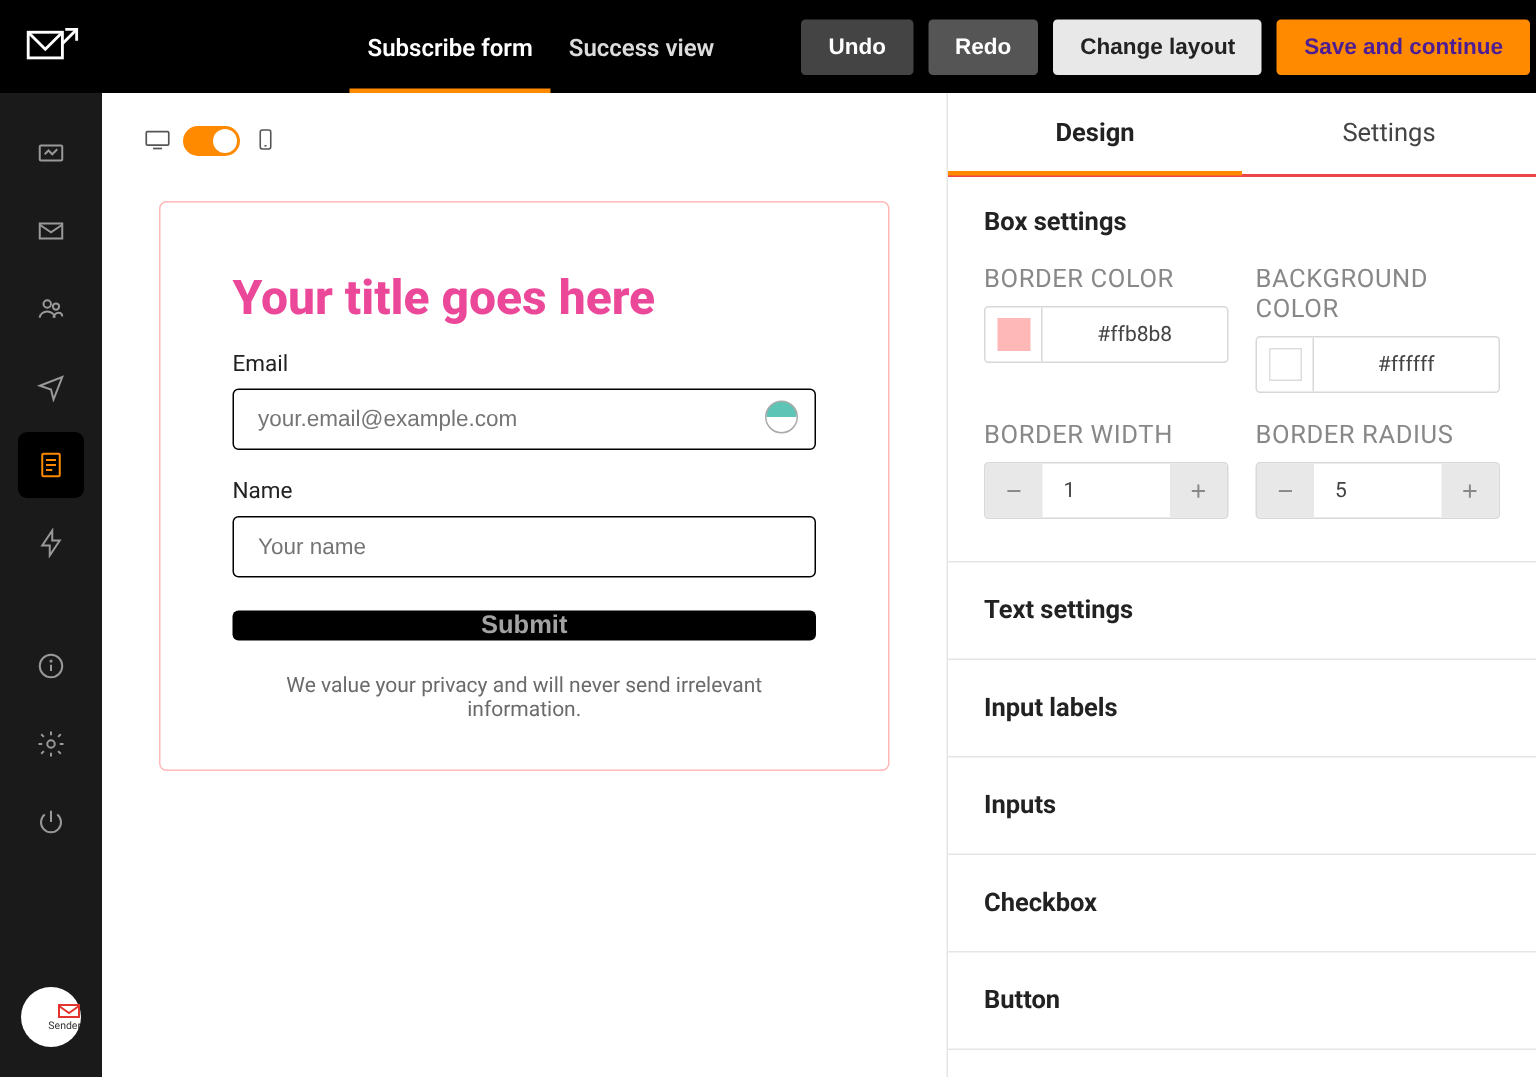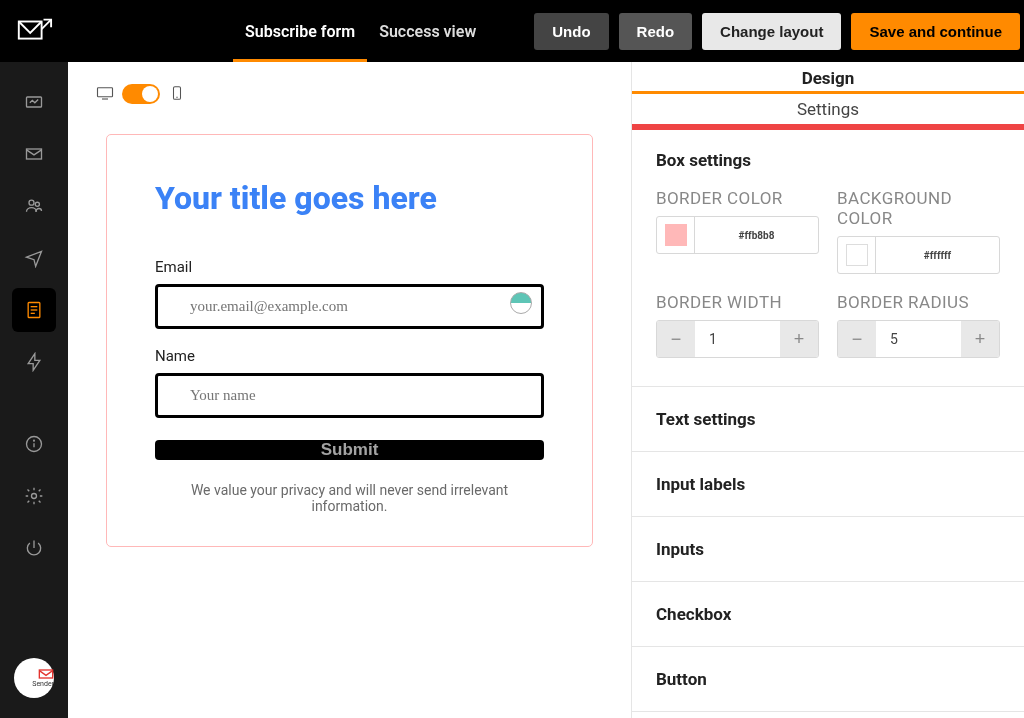--- a/index.html
+++ b/index.html
@@ -11,68 +11,68 @@
 .logo-box svg { width: 38px; height: 38px; stroke: #fff; fill: none; stroke-width: 2; }
 .header-tabs { display: flex; margin-left: 165px; height: 100%; }
 .header-tab { display: flex; align-items: center; padding: 0 12px; font-size: 16px; font-weight: 600; color: #fff; cursor: pointer; position: relative; }
 .header-tab.active::after { content: ""; position: absolute; bottom: 0; left: 0; right: 0; height: 3px; background: #ff8a00; }
 .header-tab.inactive { color: #ddd; }
 .header-actions { margin-left: auto; display: flex; gap: 10px; padding-right: 4px; }
 .btn { border: none; padding: 10px 18px; font-size: 15px; font-weight: 600; border-radius: 3px; cursor: pointer; }
 .btn-undo { background: #444; color: #fff; }
 .btn-redo { background: #555; color: #fff; }
 .btn-layout { background: #e8e8e8; color: #222; }
-.btn-save { background: #ff8a00; color: #000000; }
+.btn-save { background: #ff8a00; color: #4c1d95; }
 
 
 .sidebar { position: absolute; left: 0; top: 62px; bottom: 0; width: 68px; background: #1a1a1a; display: flex; flex-direction: column; align-items: center; padding-top: 18px; }
 .side-item { width: 44px; height: 44px; display: flex; align-items: center; justify-content: center; margin-bottom: 8px; border-radius: 6px; cursor: pointer; color: #999; }
 .side-item.active { background: #000; color: #ff8a00; }
 .side-item svg { width: 20px; height: 20px; stroke: currentColor; fill: none; stroke-width: 1.6; }
 .side-spacer { height: 30px; }
 .side-logo { position: absolute; bottom: 20px; width: 40px; height: 40px; border-radius: 50%; background: #fff; display: flex; align-items: flex-end; justify-content: center; flex-direction: column; cursor: pointer; }
 .side-logo svg { width: 16px; height: 12px; }
 .side-logo span { font-size: 7px; color: #333; }
 
 
 .main { position: absolute; left: 68px; top: 62px; right: 0; bottom: 0; display: flex; }
 .canvas { flex: 1; background: #fff; padding: 22px 28px; border-right: 1px solid #e5e5e5; }
 .device-toggle { display: flex; align-items: center; gap: 8px; margin-bottom: 30px; }
 .device-toggle svg { width: 18px; height: 14px; stroke: #555; fill: none; stroke-width: 1.5; }
 .toggle { width: 38px; height: 20px; background: #ff8a00; border-radius: 12px; position: relative; cursor: pointer; }
 .toggle::after { content: ""; position: absolute; width: 16px; height: 16px; background: #fff; border-radius: 50%; top: 2px; right: 2px; }
 
 .form-preview { border: 1px solid #ffb8b8; border-radius: 5px; padding: 44px 48px 32px; margin: 28px 10px 0; }
-.form-title { font-size: 32px; font-weight: 800; color: #3b82f6; margin-bottom: 41px; }
+.form-title { font-size: 32px; font-weight: 800; color: #ec4899; margin-bottom: 16px; }
 .form-label { font-size: 15px; color: #222; margin-bottom: 8px; display: block; }
-.form-input { width: 100%; padding: 11px 32px; border: 3px solid #000000; border-radius: 4px; font-size: 15px; color: #999; margin-bottom: 18px; position: relative; font-family: Liberation Serif, serif; }
+.form-input { width: 100%; padding: 11px 16px; border: 1px solid #000000; border-radius: 4px; font-size: 15px; color: #999; margin-bottom: 18px; position: relative; }
 .email-row { position: relative; }
 .email-badge { position: absolute; right: 12px; top: 34px; width: 22px; height: 22px; border-radius: 50%; background: linear-gradient(180deg,#5ec5b6 50%,#fff 50%); border: 1px solid #aaa; }
 .form-submit { width: 100%; background: #000; color: #a3a3a3; border: none; font-size: 17px; font-weight: 700; border-radius: 4px; cursor: pointer; margin-top: 4px; }
 .form-privacy { text-align: center; color: #6a6a6a; font-size: 14px; margin-top: 22px; }
 
 
 .panel { width: 392px; background: #fff; overflow-y: auto; }
-.panel-tabs { display: flex; height: 68px; border-bottom: 6px solid #ef4444; flex-direction: column; }
+.panel-tabs { display: flex; height: 56px; border-bottom: 2px solid #ef4444; }
 .panel-tab { flex: 1; display: flex; align-items: center; justify-content: center; font-size: 17px; font-weight: 700; color: #222; cursor: pointer; position: relative; }
 .panel-tab.active::after { content: ""; position: absolute; bottom: -1px; left: 0; right: 0; height: 3px; background: #ff8a00; }
 .panel-tab.inactive { font-weight: 400; color: #444; }
 
 .section { padding: 20px 24px; border-bottom: 1px solid #e5e5e5; }
 .section-title { font-size: 17px; font-weight: 700; color: #222; }
 .section.collapsed { padding: 22px 24px; cursor: pointer; }
 
 .box-settings { padding-bottom: 28px; }
 .field-row { display: flex; gap: 18px; margin-top: 18px; }
 .field { flex: 1; }
 .field-label { font-size: 17px; letter-spacing: 0.4px; color: #888; text-transform: uppercase; margin-bottom: 8px; display: block; }
 .color-input { display: flex; border: 1px solid #d8d8d8; border-radius: 3px; overflow: hidden; height: 38px; }
 .swatch { width: 38px; display: flex; align-items: center; justify-content: center; border-right: 1px solid #d8d8d8; }
 .swatch-inner { width: 22px; height: 22px; }
-.color-text { flex: 1; display: flex; align-items: center; justify-content: center; font-size: 10px; color: #444; font-weight: bold; }
+.color-text { flex: 1; display: flex; align-items: center; justify-content: center; font-size: 14px; color: #444; }
 .stepper { display: flex; border: 1px solid #d8d8d8; border-radius: 3px; overflow: hidden; height: 38px; }
 .step-btn { width: 38px; background: #e8e8e8; border: none; color: #888; font-size: 18px; cursor: pointer; display: flex; align-items: center; justify-content: center; }
 .step-val { flex: 1; display: flex; align-items: center; padding-left: 14px; font-size: 14px; color: #444; }
 </style>
 </head>
 <body>
 
 <div class="header">
   <div class="logo-box">
     <svg viewBox="0 0 40 40">

